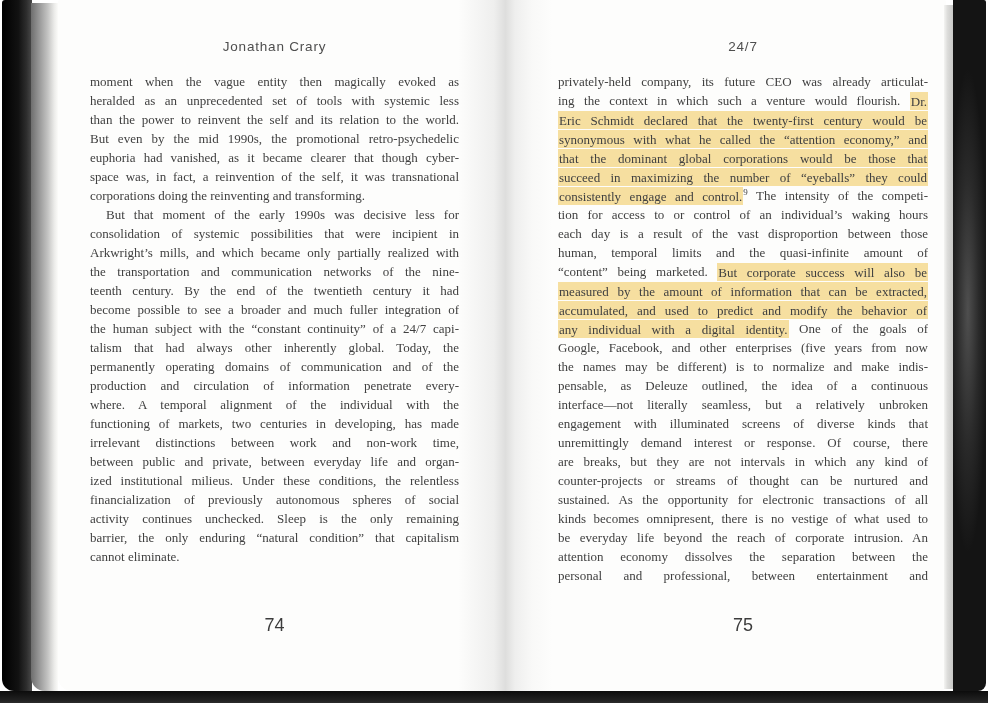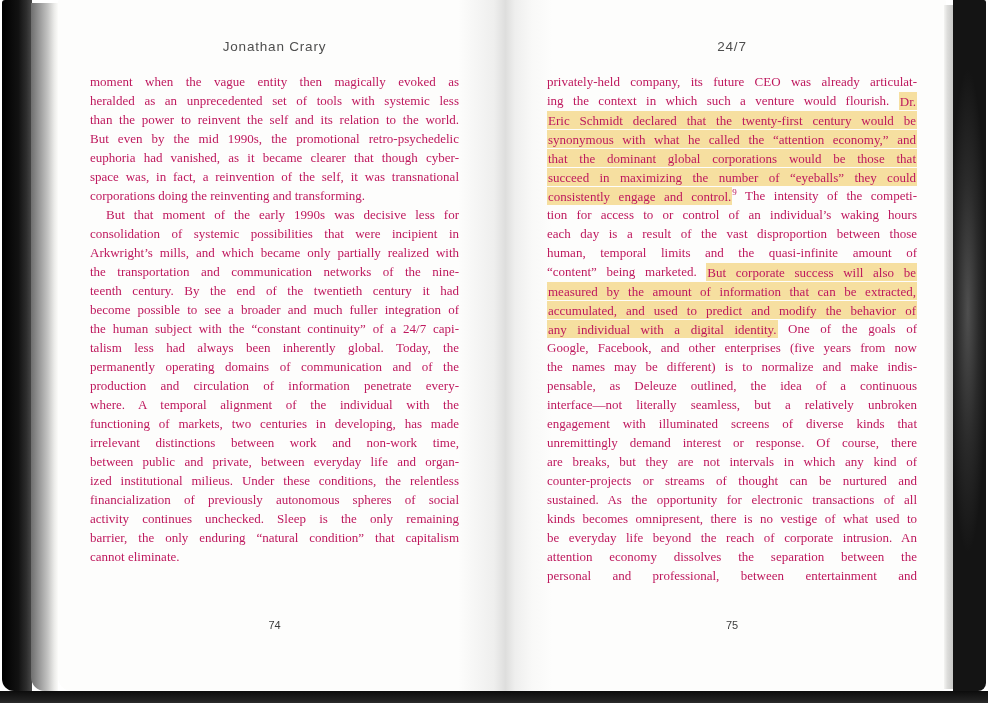--- a/index.html
+++ b/index.html
@@ -50,47 +50,47 @@
       rgba(80,80,80,0.18) 50%,
       rgba(110,110,110,0.10) 60%,
       rgba(110,110,110,0.03) 78%,
       rgba(110,110,110,0) 100%);
     pointer-events:none;
   }
 
   
   .page-col{position:absolute;top:0;height:691px;}
   .page-col.left{left:32px;width:369px;}
-  .page-col.right{left:489px;width:370px;}
+  .page-col.right{left:500px;width:370px;}
 
   .running-head{
     position:absolute;top:38px;left:0;right:0;
     text-align:center;
     font-family:"Liberation Sans", sans-serif;
     font-size:13.5px;letter-spacing:0.8px;color:#4e4e4e;
     height:18px;line-height:18px;
   }
   .page-body{
     position:absolute;top:72px;left:0;right:0;
-    font-size:13px;line-height:19px;color:#be185d;
+    font-size:13px;line-height:19px;color:#404040;
   }
   .line{
     height:19px;overflow:hidden;
     text-align:justify;text-align-last:justify;
   }
   .line.endline{text-align-last:left;}
   .line.indent{text-indent:16px;}
   .line sup{font-size:9px;line-height:0;vertical-align:super;}
   .hl{padding:1.5px 1px;}
 
   .folio{
     position:absolute;top:616px;left:0;right:0;
     text-align:center;
     font-family:"Liberation Sans", sans-serif;
-    font-size:11px;color:#3c3c3c;
+    font-size:18px;color:#3c3c3c;
     height:18px;line-height:18px;
   }
 </style>
 </head>
 <body>
 
 <div class="scene">
 
   <div class="cover-left"></div>
   <div class="page-edge-stack-left"></div>
@@ -107,21 +107,21 @@
           <div class="line"><span>euphoria had vanished, as it became clearer that though cyber-</span></div>
           <div class="line"><span>space was, in fact, a reinvention of the self, it was transnational</span></div>
           <div class="line endline"><span>corporations doing the reinventing and transforming.</span></div>
           <div class="line indent"><span>But that moment of the early 1990s was decisive less for</span></div>
           <div class="line"><span>consolidation of systemic possibilities that were incipient in</span></div>
           <div class="line"><span>Arkwright’s mills, and which became only partially realized with</span></div>
           <div class="line"><span>the transportation and communication networks of the nine-</span></div>
           <div class="line"><span>teenth century. By the end of the twentieth century it had</span></div>
           <div class="line"><span>become possible to see a broader and much fuller integration of</span></div>
           <div class="line"><span>the human subject with the “constant continuity” of a 24/7 capi-</span></div>
-          <div class="line"><span>talism less had always been inherently global. Today, the</span></div>
+          <div class="line"><span>talism that had always other inherently global. Today, the</span></div>
           <div class="line"><span>permanently operating domains of communication and of the</span></div>
           <div class="line"><span>production and circulation of information penetrate every-</span></div>
           <div class="line"><span>where. A temporal alignment of the individual with the</span></div>
           <div class="line"><span>functioning of markets, two centuries in developing, has made</span></div>
           <div class="line"><span>irrelevant distinctions between work and non-work time,</span></div>
           <div class="line"><span>between public and private, between everyday life and organ-</span></div>
           <div class="line"><span>ized institutional milieus. Under these conditions, the relentless</span></div>
           <div class="line"><span>financialization of previously autonomous spheres of social</span></div>
           <div class="line"><span>activity continues unchecked. Sleep is the only remaining</span></div>
           <div class="line"><span>barrier, the only enduring “natural condition” that capitalism</span></div>

